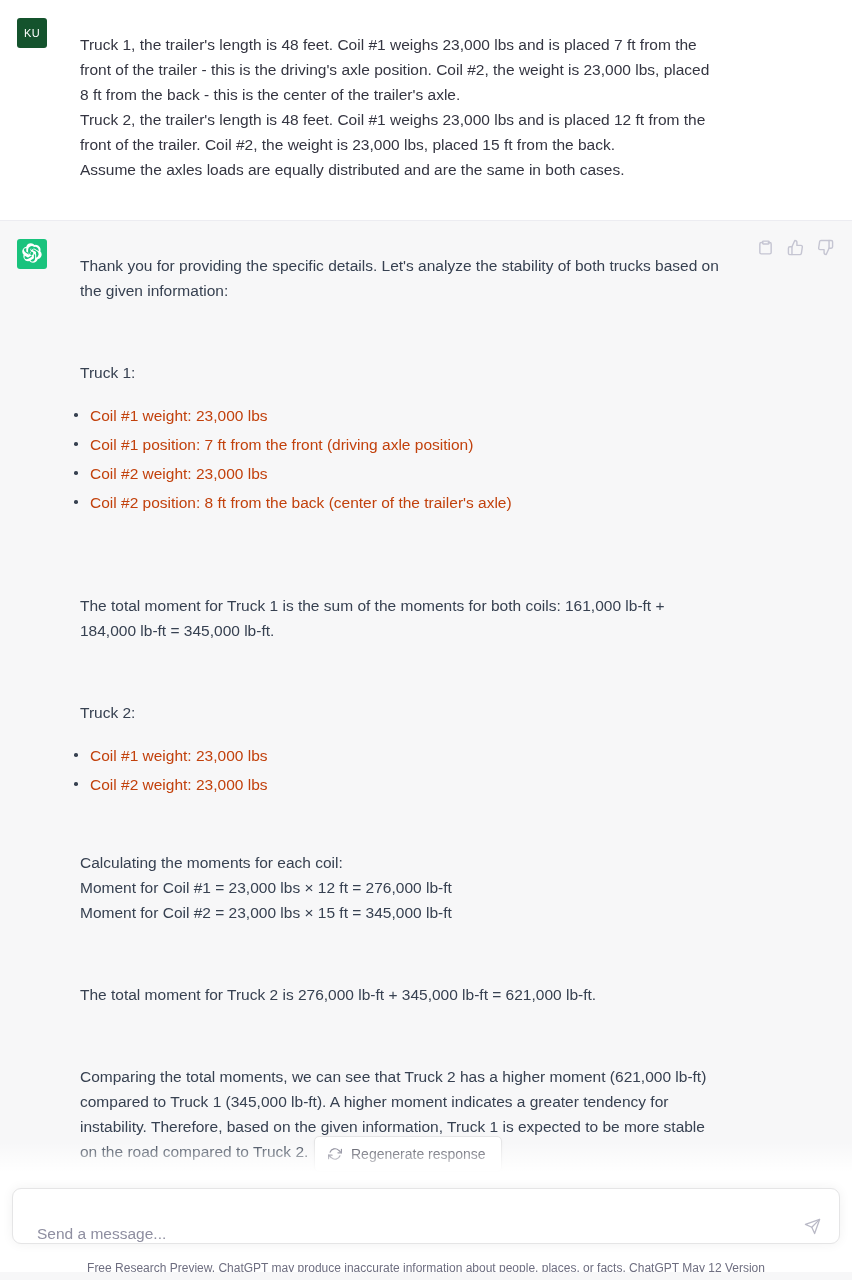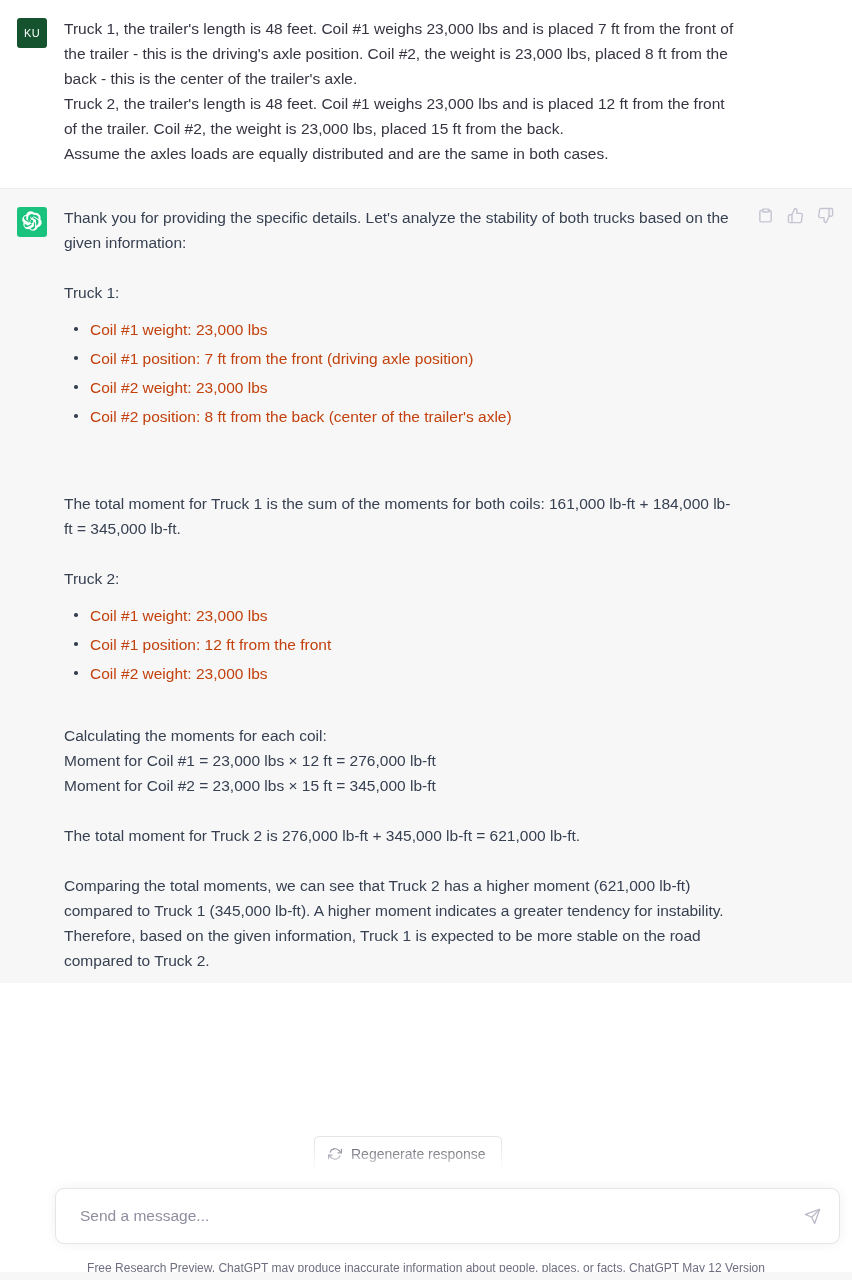--- a/index.html
+++ b/index.html
@@ -71,21 +71,21 @@
     flex: 1;
     padding-right: 115px;
     box-sizing: border-box;
   }
 
   
   .p {
     font-size: 15.5px;
     line-height: 25px;
     color: #343541;
-    margin: 0;
+    margin: 16px;
     white-space: pre-wrap;
   }
   .msg-assistant .p { color: #374151; }
 
   .para-gap { height: 25px; }
 
   ul.bullets {
     margin: 10px 0 10px 0;
     padding: 0 0 0 24px;
     list-style: none;
@@ -165,23 +165,22 @@
     position: absolute;
     left: 12px;
     right: 12px;
     top: 46px;
     height: 56px;
     background: #ffffff;
     border: 1px solid #e5e5e6;
     border-radius: 9px;
     box-shadow: 0 0 12px rgba(0,0,0,0.06);
     display: flex;
-    align-items: center;
+    align-items: flex-end;
     box-sizing: border-box;
-    margin-left: 43px;
   }
   .composer-input {
     flex: 1;
     border: none;
     outline: none;
     background: transparent;
     font-family: "Liberation Sans", sans-serif;
     font-size: 15.5px;
     color: #40414f;
     padding: 0 14px 0 24px;
@@ -269,21 +268,20 @@
       <div class="para-gap"></div>
 
       <div class="para-gap"></div>
       <div class="p">The total moment for Truck 1 is the sum of the moments for both coils: 161,000 lb-ft + 184,000 lb-ft = 345,000 lb-ft.</div>
 
       <div class="para-gap"></div>
       <div class="p">Truck 2:</div>
 
       <ul class="bullets">
         <li>Coil #1 weight: 23,000 lbs</li>
-        <li>Coil #1 position: 12 ft from the front</li>
         <li>Coil #2 weight: 23,000 lbs</li>
       </ul>
 
       <div class="para-gap"></div>
       <div class="p">Calculating the moments for each coil:
 Moment for Coil #1 = 23,000 lbs × 12 ft = 276,000 lb-ft
 Moment for Coil #2 = 23,000 lbs × 15 ft = 345,000 lb-ft</div>
 
       <div class="para-gap"></div>
       <div class="p">The total moment for Truck 2 is 276,000 lb-ft + 345,000 lb-ft = 621,000 lb-ft.</div>

